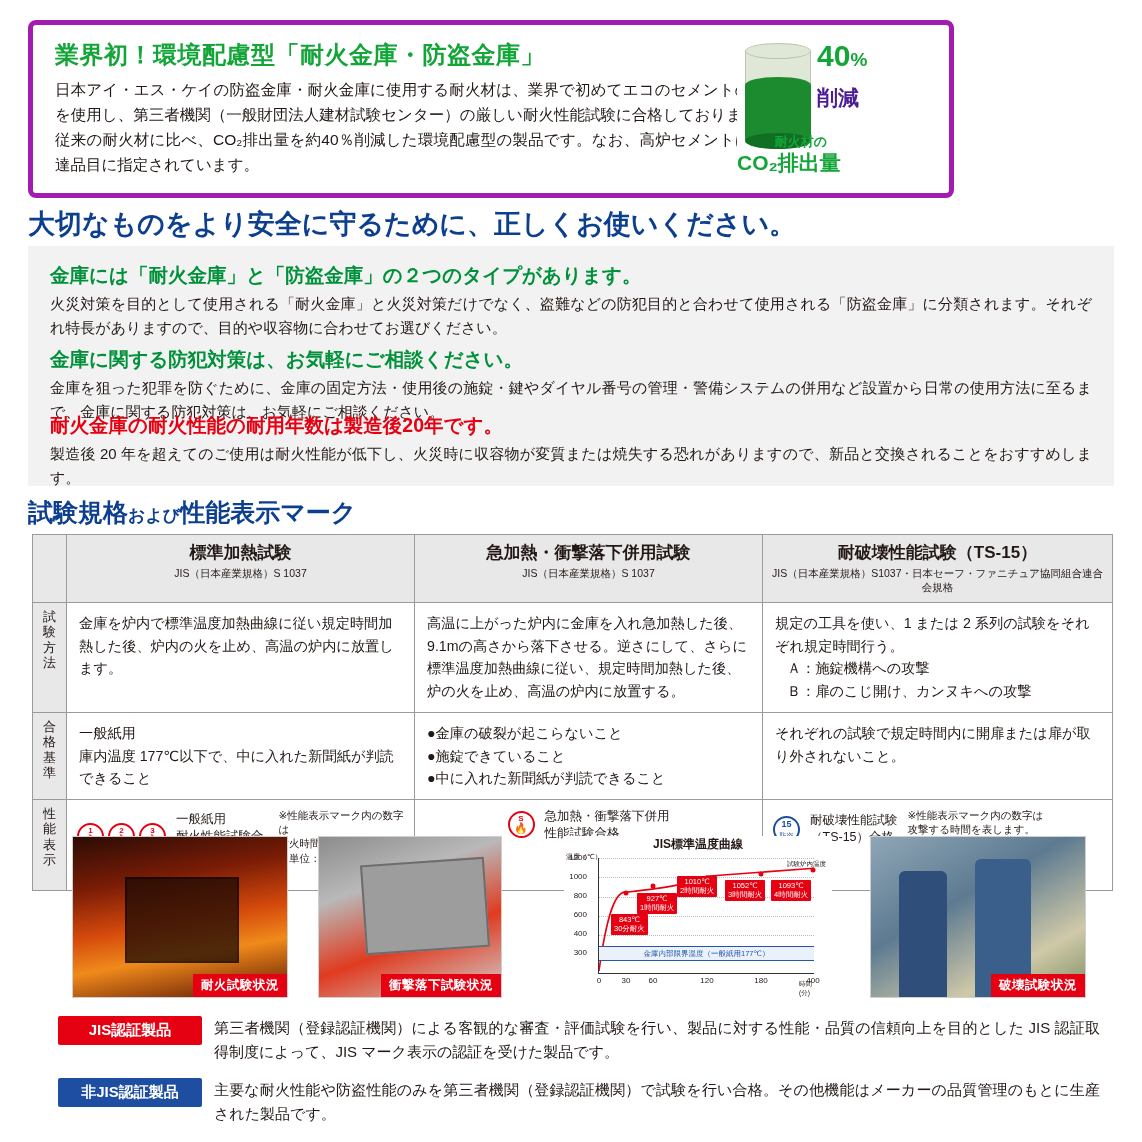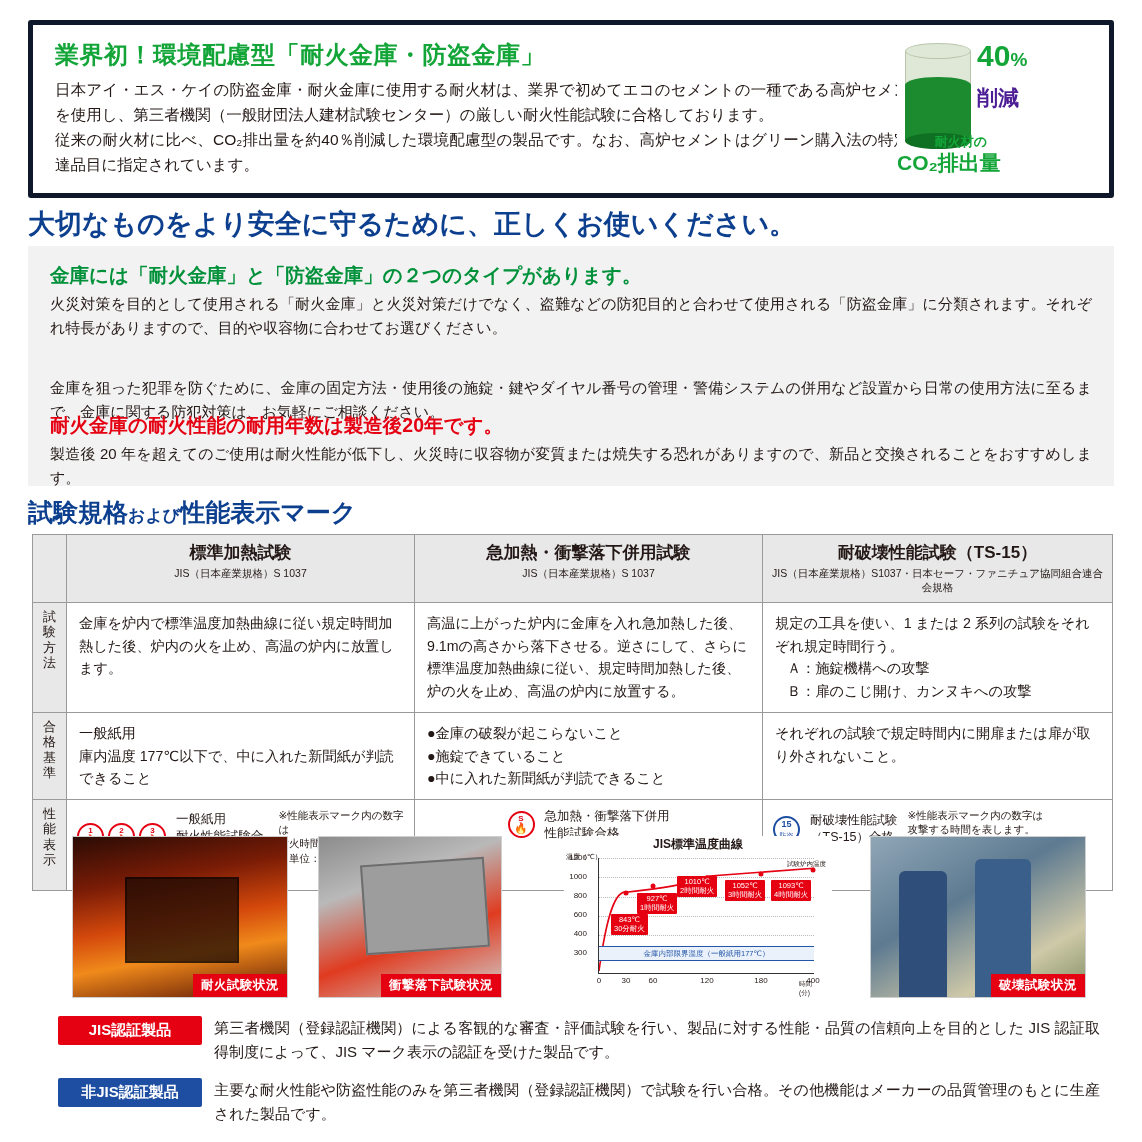--- a/index.html
+++ b/index.html
@@ -7,22 +7,22 @@
     width:1142px;height:1142px;
     background:#ffffff;
     font-family:"Liberation Sans","DejaVu Sans",sans-serif;
     color:#231815;
     -webkit-font-smoothing:antialiased;
   }
   .page{position:relative;width:1142px;height:1142px;overflow:hidden;}
 
   
   .eco-banner{
-    position:absolute;left:28px;top:20px;width:1086px;height:178px;
-    background:#ffffff;border:5px solid #0f172a;border-radius:3px;
+    position:absolute;left:28px;top:20px;width:926px;height:178px;
+    background:#ffffff;border:5px solid #a21caf;border-radius:8px;
     box-sizing:border-box;
   }
   .eco-title{
     position:absolute;left:22px;top:14px;
     font-size:24px;font-weight:bold;color:#13a538;letter-spacing:.5px;
   }
   .eco-body{
     position:absolute;left:22px;top:52px;width:870px;
     font-size:15.5px;line-height:1.62;color:#231815;text-align:justify;
   }
@@ -249,20 +249,21 @@
       <div class="co2-lbl2">CO₂排出量</div>
     </div>
   </div>
 
   <div class="headline">大切なものをより安全に守るために、正しくお使いください。</div>
 
   <div class="grey-block">
     <div class="gb-h-green" style="top:16px;">金庫には「耐火金庫」と「防盗金庫」の２つのタイプがあります。</div>
     <div class="gb-p" style="top:46px;">火災対策を目的として使用される「耐火金庫」と火災対策だけでなく、盗難などの防犯目的と合わせて使用される「防盗金庫」に分類されます。それぞれ特長がありますので、目的や収容物に合わせてお選びください。</div>
 
+    <div class="gb-h-green" style="top:100px;">金庫に関する防犯対策は、お気軽にご相談ください。</div>
     <div class="gb-p" style="top:130px;">金庫を狙った犯罪を防ぐために、金庫の固定方法・使用後の施錠・鍵やダイヤル番号の管理・警備システムの併用など設置から日常の使用方法に至るまで、金庫に関する防犯対策は、お気軽にご相談ください。</div>
 
     <div class="gb-h-red" style="top:166px;">耐火金庫の耐火性能の耐用年数は製造後20年です。</div>
     <div class="gb-p" style="top:196px;">製造後 20 年を超えてのご使用は耐火性能が低下し、火災時に収容物が変質または焼失する恐れがありますので、新品と交換されることをおすすめします。</div>
   </div>
 
   <div class="sec-head">
     <span>試験規格</span><span class="small">および</span><span>性能表示マーク</span>
   </div>
 

